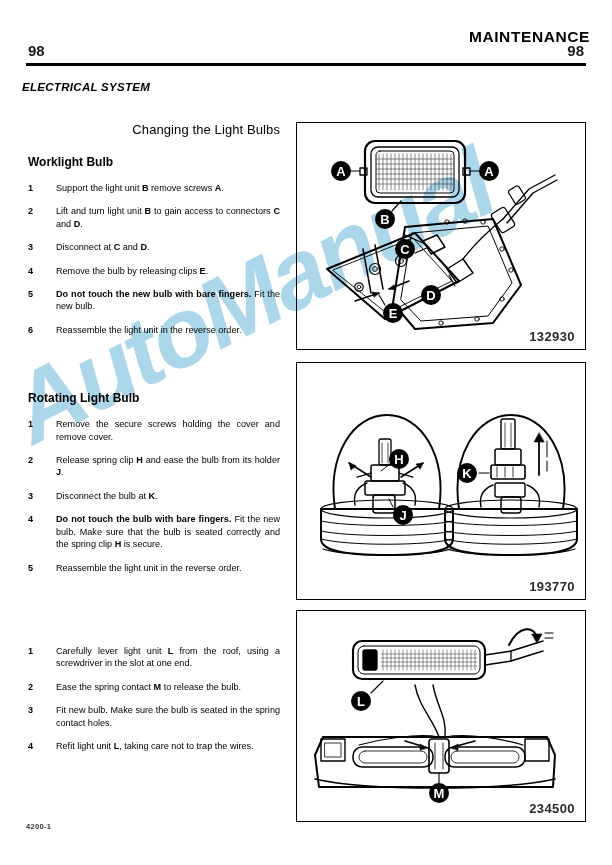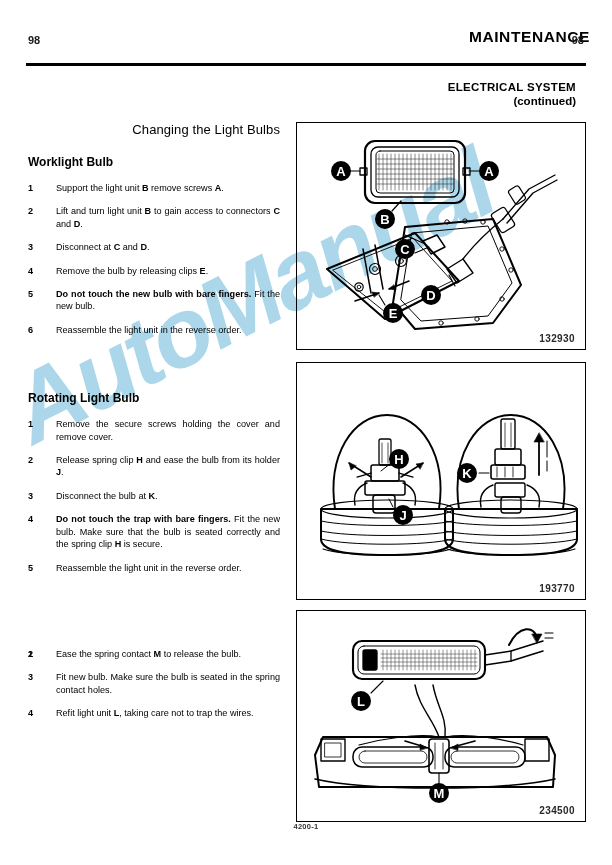--- a/index.html
+++ b/index.html
@@ -50,22 +50,22 @@
   #header {
     position: absolute;
     left: 22px;
     top: 28px;
     width: 568px;
     height: 34px;
     z-index: 10;
   }
   .folio {
     position: absolute;
-    top: 6px;
-    font-size: 11px;
+    top: 14px;
+    font-size: 15px;
     font-weight: bold;
     color: #1a1a1a;
   }
   .folio.left { left: 6px; }
   .folio.right { right: 6px; }
   #header .doc-title {
     position: absolute;
     left: 12px;
     right: 0;
     top: 0;
@@ -80,25 +80,26 @@
     top: 63px;
     width: 560px;
     height: 3px;
     background: #000000;
     z-index: 10;
   }
 
   
   #section-title {
     position: absolute;
-    left: 8px;
+    left: 22px;
     top: 80px;
     width: 568px;
-    text-align: right;
+    text-align: left;
     z-index: 10;
+    font-style: italic;
   }
   #section-title .line1 {
     font-size: 11.5px;
     font-weight: bold;
     letter-spacing: 0.3px;
     line-height: 14px;
   }
   #section-title .line2 {
     font-size: 11.5px;
     font-weight: bold;
@@ -156,88 +157,88 @@
     overflow: hidden;
   }
   #panel-1 { left: 296px; top: 122px; width: 288px; height: 226px; }
   #panel-2 { left: 296px; top: 362px; width: 288px; height: 236px; }
   #panel-3 { left: 296px; top: 610px; width: 288px; height: 210px; }
 
   .fig-no {
     position: absolute;
     right: 10px;
     bottom: 5px;
-    font-size: 10px;
+    font-size: 13px;
     font-weight: bold;
     color: #2a2a2a;
     letter-spacing: 0.4px;
     z-index: 9;
   }
 
   .panel svg { display: block; }
 
   
   #footer {
     position: absolute;
     left: 0;
     right: 0;
     top: 822px;
-    text-align: center;
+    text-align: left;
     font-size: 7.5px;
     font-weight: bold;
     color: #333333;
     letter-spacing: 0.3px;
     z-index: 10;
+    padding-left: 26px;
   }
 </style>
 </head>
 <body>
 
 <div id="page">
 
   <div id="watermark">
     <div class="wm-text" style="color: rgb(166, 212, 234);">AutoManual</div>
   </div>
 
   <div id="header">
     <div class="folio left">98</div>
     <div class="doc-title">MAINTENANCE</div>
     <div class="folio right">98</div>
   </div>
   <div id="header-rule"></div>
 
   <div id="section-title">
     <div class="line1">ELECTRICAL SYSTEM</div>
-    <div class="line2">(continued)</div>
   </div>
 
   <div id="text-column">
     <div class="page-heading">Changing the Light Bulbs</div>
     <div id="blocks-host">
         <div class="block">
           <div class="block-title">Worklight Bulb</div>
           <div class="step"><span class="num">1</span><span class="step-text">Support the light unit <b>B</b> remove screws <b>A</b>.</span></div>
           <div class="step"><span class="num">2</span><span class="step-text">Lift and turn light unit <b>B</b> to gain access to connectors <b>C</b> and <b>D</b>.</span></div>
           <div class="step"><span class="num">3</span><span class="step-text">Disconnect at <b>C</b> and <b>D</b>.</span></div>
           <div class="step"><span class="num">4</span><span class="step-text">Remove the bulb by releasing clips <b>E</b>.</span></div>
           <div class="step"><span class="num">5</span><span class="step-text"><b>Do not touch the new bulb with bare fingers.</b> Fit the new bulb.</span></div>
           <div class="step"><span class="num">6</span><span class="step-text">Reassemble the light unit in the reverse order.</span></div>
           <div class="spacer-rbb"></div>
         </div>
         <div class="block">
           <div class="block-title">Rotating Light Bulb</div>
           <div class="step"><span class="num">1</span><span class="step-text">Remove the secure screws holding the cover and remove cover.</span></div>
           <div class="step"><span class="num">2</span><span class="step-text">Release spring clip <b>H</b> and ease the bulb from its holder <b>J</b>.</span></div>
           <div class="step"><span class="num">3</span><span class="step-text">Disconnect the bulb at <b>K</b>.</span></div>
-          <div class="step"><span class="num">4</span><span class="step-text"><b>Do not touch the trap with bare fingers.</b> Fit the new bulb. Make sure that the bulb is seated correctly and the spring clip <b>H</b> is secure.</span></div>
+          <div class="step"><span class="num">4</span><span class="step-text"><b>Do not touch the bulb with bare fingers.</b> Fit the new bulb. Make sure that the bulb is seated correctly and the spring clip <b>H</b> is secure.</span></div>
           <div class="step"><span class="num">5</span><span class="step-text">Reassemble the light unit in the reverse order.</span></div>
           <div class="spacer-cib"></div>
         </div>
         <div class="block">
-          <div class="step"><span class="num">1</span></div>
+          <div class="step"><span class="num">1</span><span class="step-text">Carefully lever light unit <b>L</b> from the roof, using a screwdriver in the slot at one end.</span></div>
           <div class="step"><span class="num">2</span><span class="step-text">Ease the spring contact <b>M</b> to release the bulb.</span></div>
           <div class="step"><span class="num">3</span><span class="step-text">Fit new bulb. Make sure the bulb is seated in the spring contact holes.</span></div>
           <div class="step"><span class="num">4</span><span class="step-text">Refit light unit <b>L</b>, taking care not to trap the wires.</span></div>
         </div>
       </div>
   </div>
 
   <div class="panel" id="panel-1">
     <svg width="285" height="223" viewBox="0 0 285 223">
       <g fill="none" stroke="#000" stroke-width="1.6" stroke-linejoin="round" stroke-linecap="round">

